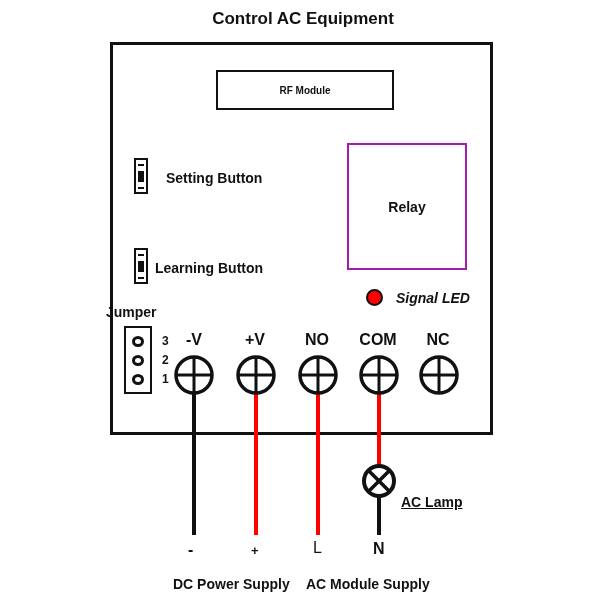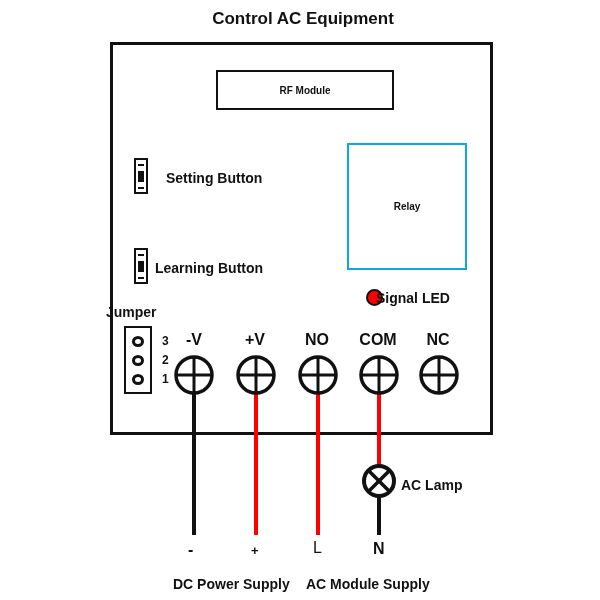--- a/index.html
+++ b/index.html
@@ -3,22 +3,22 @@
 <meta charset="utf-8">
 <style>
   html, body { margin:0; padding:0; background:#ffffff; }
   body { width:600px; height:600px; position:relative; overflow:hidden;
          font-family:"Liberation Sans", sans-serif; font-weight:bold; color:#111; }
   .abs { position:absolute; }
   .title { left:0; width:606px; top:9px; text-align:center; font-size:17px; }
   .main-box { left:110px; top:42px; width:377px; height:387px; border:3px solid #111; }
   .rf-box { left:216px; top:70px; width:174px; height:36px; border:2px solid #111;
             display:flex; align-items:center; justify-content:center; font-size:10px; }
-  .relay-box { left:347px; top:143px; width:116px; height:123px; border:2px solid #0ea5e9;
-               display:flex; align-items:center; justify-content:center; font-size:10px;text-align:right; }
+  .relay-box { left:347px; top:143px; width:116px; height:123px; border:2px solid #a21caf;
+               display:flex; align-items:center; justify-content:center; font-size:14px;text-align:right; }
   .led { left:366px; top:289px; width:17px; height:17px; border-radius:50%;
          background:#ff0000; border:2px solid #111; box-sizing:border-box; }
   .lbl { font-size:14px; white-space:nowrap; }
   .sw { width:14px; height:36px; border:2px solid #111; box-sizing:border-box; background:#fff; }
   .sw .bar { position:absolute; left:2px; width:6px; height:2px; background:#111; }
   .sw .knob { position:absolute; left:2px; top:11px; width:6px; height:11px; background:#111; }
   .jumper { left:124px; top:326px; width:28px; height:68px; border:2px solid #111; box-sizing:border-box; }
   .pin { position:absolute; left:6px; width:12px; height:11px; border:3px solid #111;
          border-radius:50%; box-sizing:border-box; }
   .num { font-size:12px; }
@@ -34,21 +34,21 @@
 
 <div class="abs rf-box">
   <span>RF Module</span>
 </div>
 
 <div class="abs relay-box">
   <span>Relay</span>
 </div>
 
 <div class="abs led"></div>
-<div class="abs lbl" style="left:376px; top:290px;">Signal LED</div>
+<div class="abs lbl" style="left:396px; top:290px;font-style:italic;">Signal LED</div>
 
 <div class="abs sw" style="left:134px; top:158px;">
   <div class="bar" style="top:4px;"></div>
   <div class="knob"></div>
   <div class="bar" style="top:27px;"></div>
 </div>
 <div class="abs lbl" style="left:154px; top:170px;margin-left:12px;">Setting Button</div>
 
 <div class="abs sw" style="left:134px; top:248px;">
   <div class="bar" style="top:4px;"></div>
@@ -107,21 +107,21 @@
     <line x1="439" y1="357" x2="439" y2="393" stroke="#111" stroke-width="3"></line>
   </g>
 
   <g>
     <circle cx="379" cy="481" r="15" fill="#fff" stroke="#111" stroke-width="4"></circle>
     <line x1="369" y1="471" x2="389" y2="491" stroke="#111" stroke-width="3.5"></line>
     <line x1="389" y1="471" x2="369" y2="491" stroke="#111" stroke-width="3.5"></line>
   </g>
 </svg>
 
-<div class="abs lbl" style="left:401px; top:477px;">AC Lamp</div>
+<div class="abs lbl" style="left:401px; top:494px;text-decoration:underline;">AC Lamp</div>
 
 <div class="abs lbl" style="left:188px; top:541px; font-size:16px;">-</div>
 <div class="abs lbl" style="left:251px; top:543px; font-size:13px;">+</div>
 <div class="abs lbl" style="left:313px; top:539px; font-size:16px; font-weight:normal;">L</div>
 <div class="abs lbl" style="left:373px; top:540px; font-size:16px;">N</div>
 
 <div class="abs lbl" style="left:173px; top:576px;">DC Power Supply</div>
 <div class="abs lbl" style="left:306px; top:576px;">AC Module Supply</div>
 
 </body></html>

